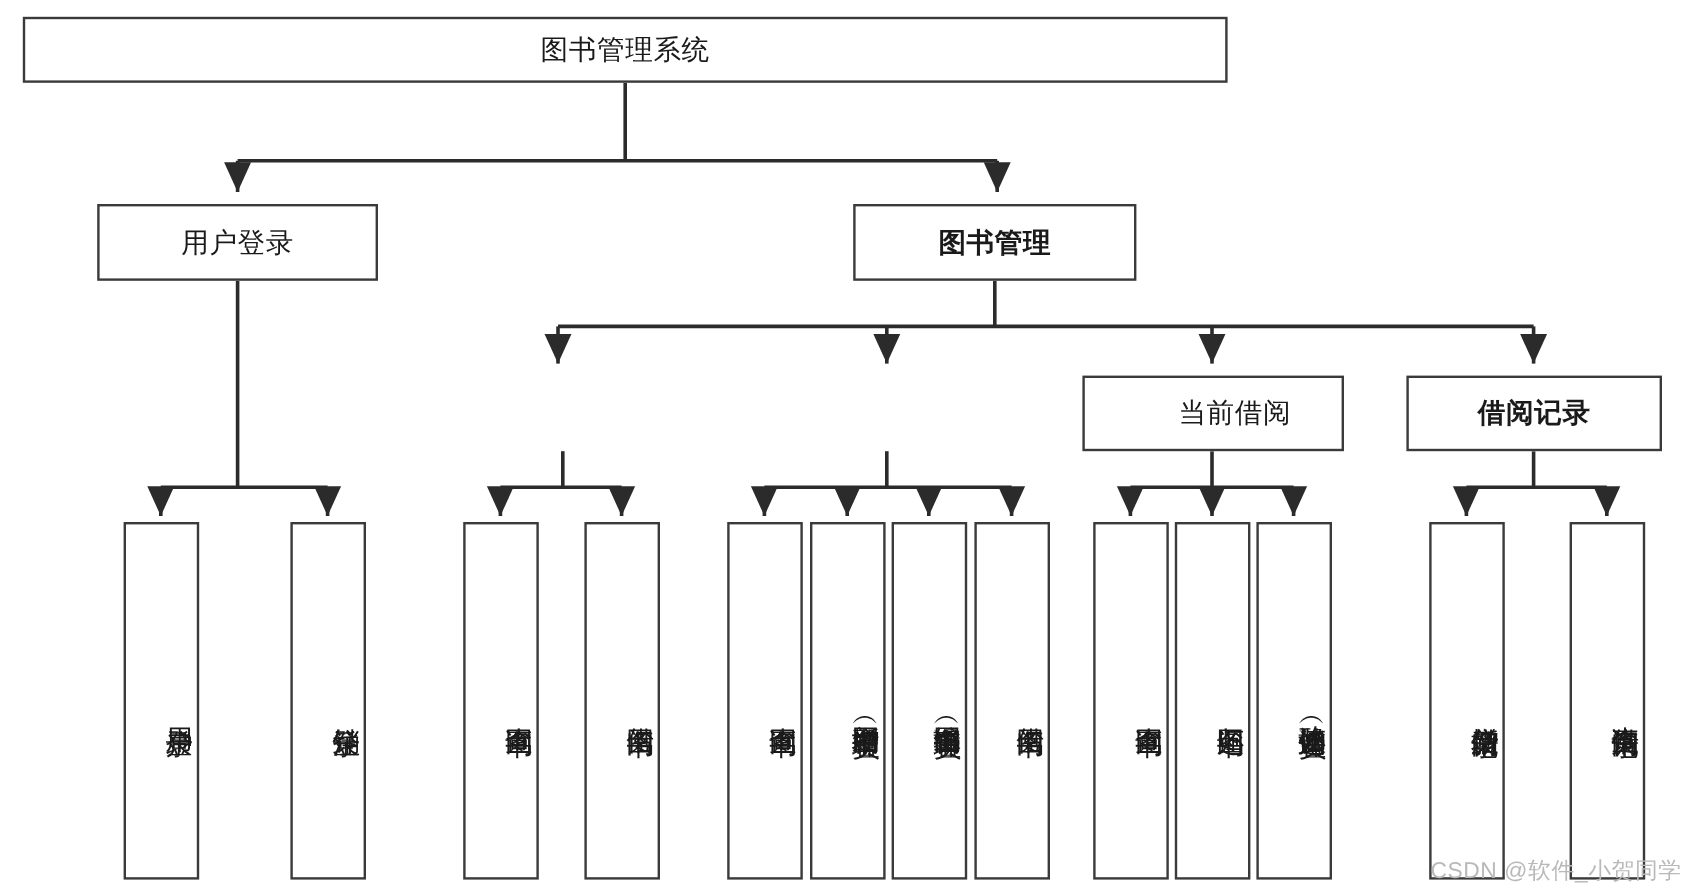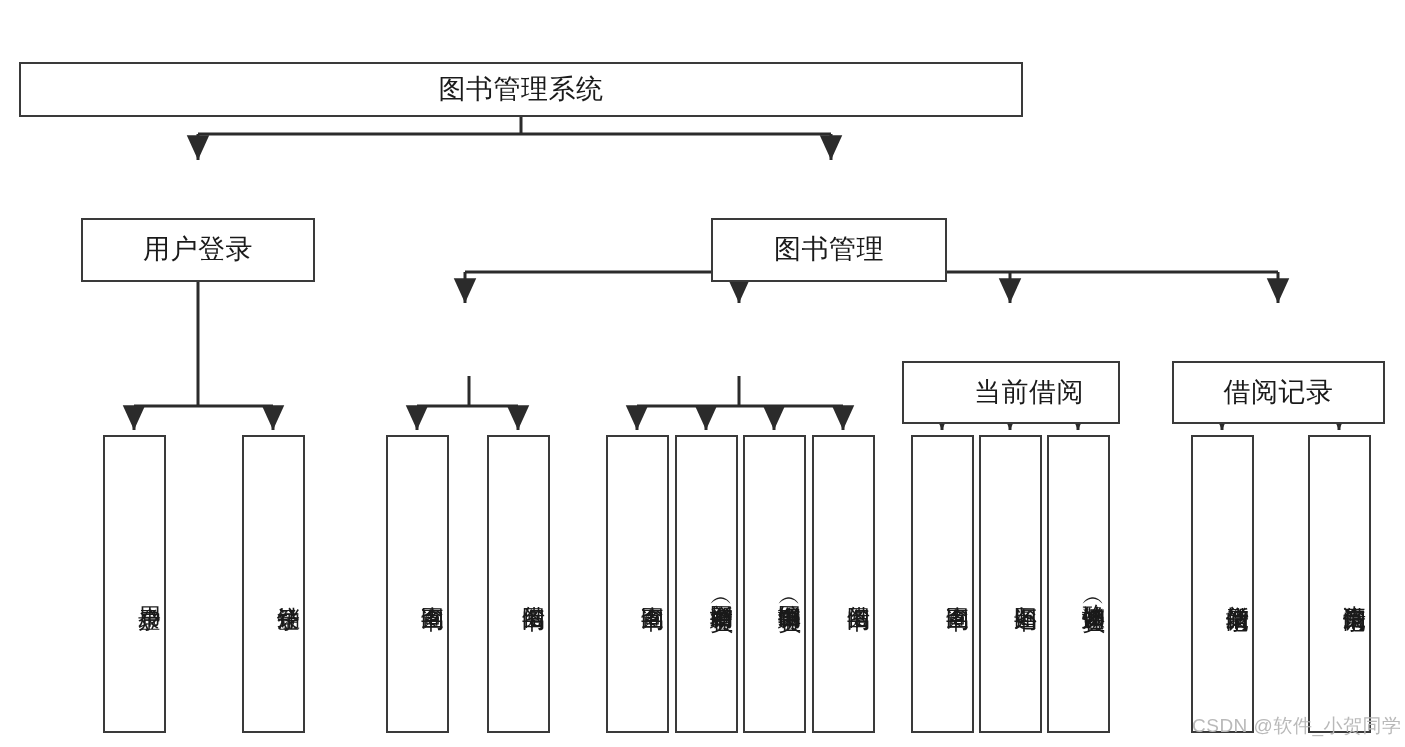--- a/index.html
+++ b/index.html
@@ -30,25 +30,24 @@
     position: absolute;
     box-sizing: border-box;
     background: #ffffff;
     border: 2px solid #3a3a3a;
     display: flex;
     align-items: center;
     justify-content: center;
     color: #1a1a1a;
   }
   .node-h {
-    font-size: 27px;
+    font-size: 23px;
     line-height: 1.15;
     letter-spacing: 0.5px;
     white-space: nowrap;
-    margin-top: 48px;
   }
   .node-v {
     writing-mode: vertical-rl;
     text-orientation: upright;
     font-size: 23px;
     line-height: 1.22;
     letter-spacing: 1px;
     align-items: flex-start;
     justify-content: center;
     padding-top: 12px;
@@ -120,24 +119,24 @@
       <path d="M 1278 376 L 1278 406"></path>
       <path d="M 1222 406 L 1339 406"></path>
       <path d="M 1222 406 L 1222 430" marker-end="url(#arrowdn)"></path>
       <path d="M 1339 406 L 1339 430" marker-end="url(#arrowdn)"></path>
     </g>
   </svg>
 
   <div class="node node-h" style="left:19px; top:14px; width:1004px; height:55px;">图书管理系统</div>
 
   <div class="node node-h" style="left:81px; top:170px; width:234px; height:64px;">用户登录</div>
-  <div class="node node-h" style="left:711px; top:170px; width:236px; height:64px;">图书管理</div>
+  <div class="node node-h" style="left:711px; top:170px; width:236px; height:64px;font-weight:bold;">图书管理</div>
 
   <div class="node node-h" style="left:902px; top:313px; width:218px; height:63px;padding-left:36px;">当前借阅</div>
-  <div class="node node-h" style="left:1172px; top:313px; width:213px; height:63px;">借阅记录</div>
+  <div class="node node-h" style="left:1172px; top:313px; width:213px; height:63px;font-weight:bold;">借阅记录</div>
 
   <div class="node node-v" style="left:103px; top:435px; width:63px; height:298px;">
     <span class="vlabel">用户登录</span>
   </div>
 
   <div class="node node-v" style="left:242px; top:435px; width:63px; height:298px;">
     <span class="vlabel">注销登录</span>
   </div>
 
   <div class="node node-v" style="left:386px; top:435px; width:63px; height:298px;">

